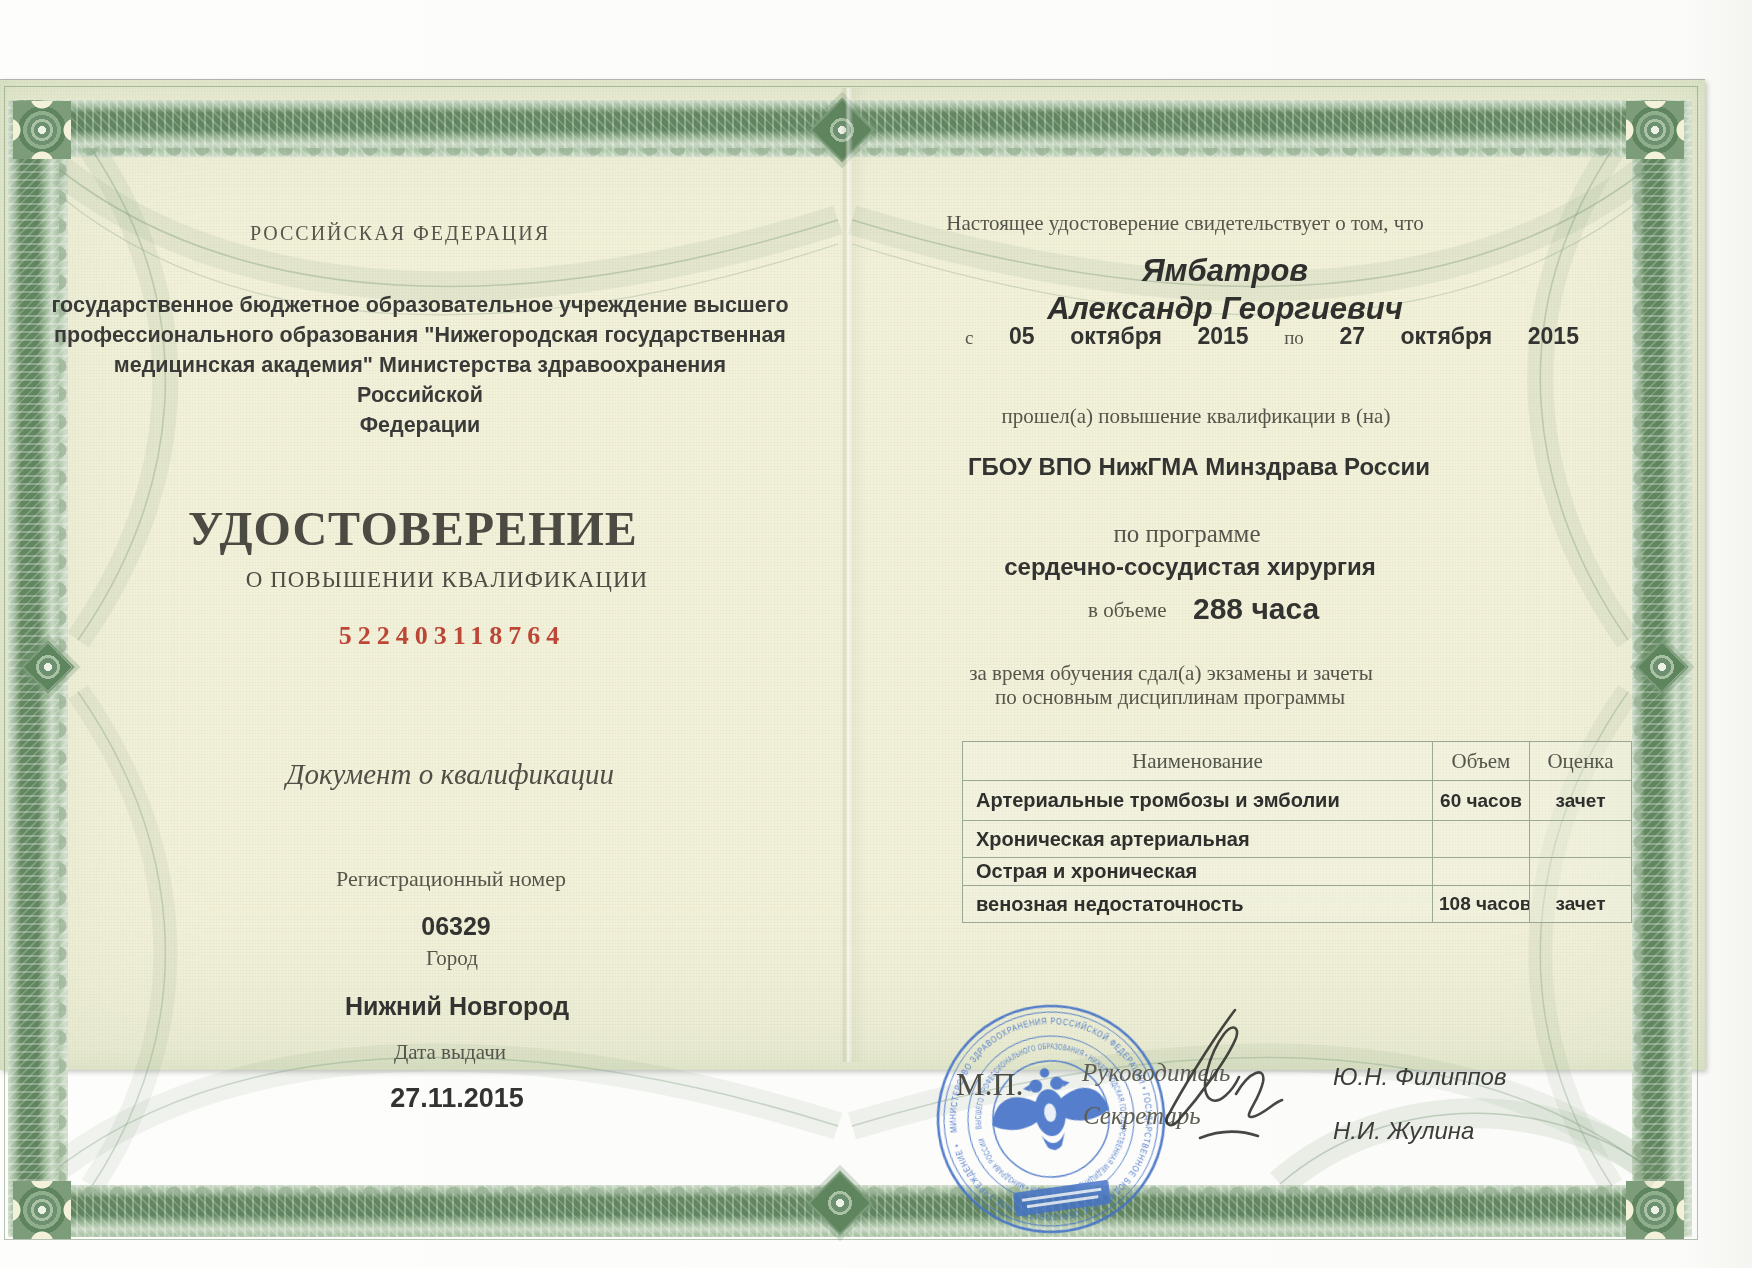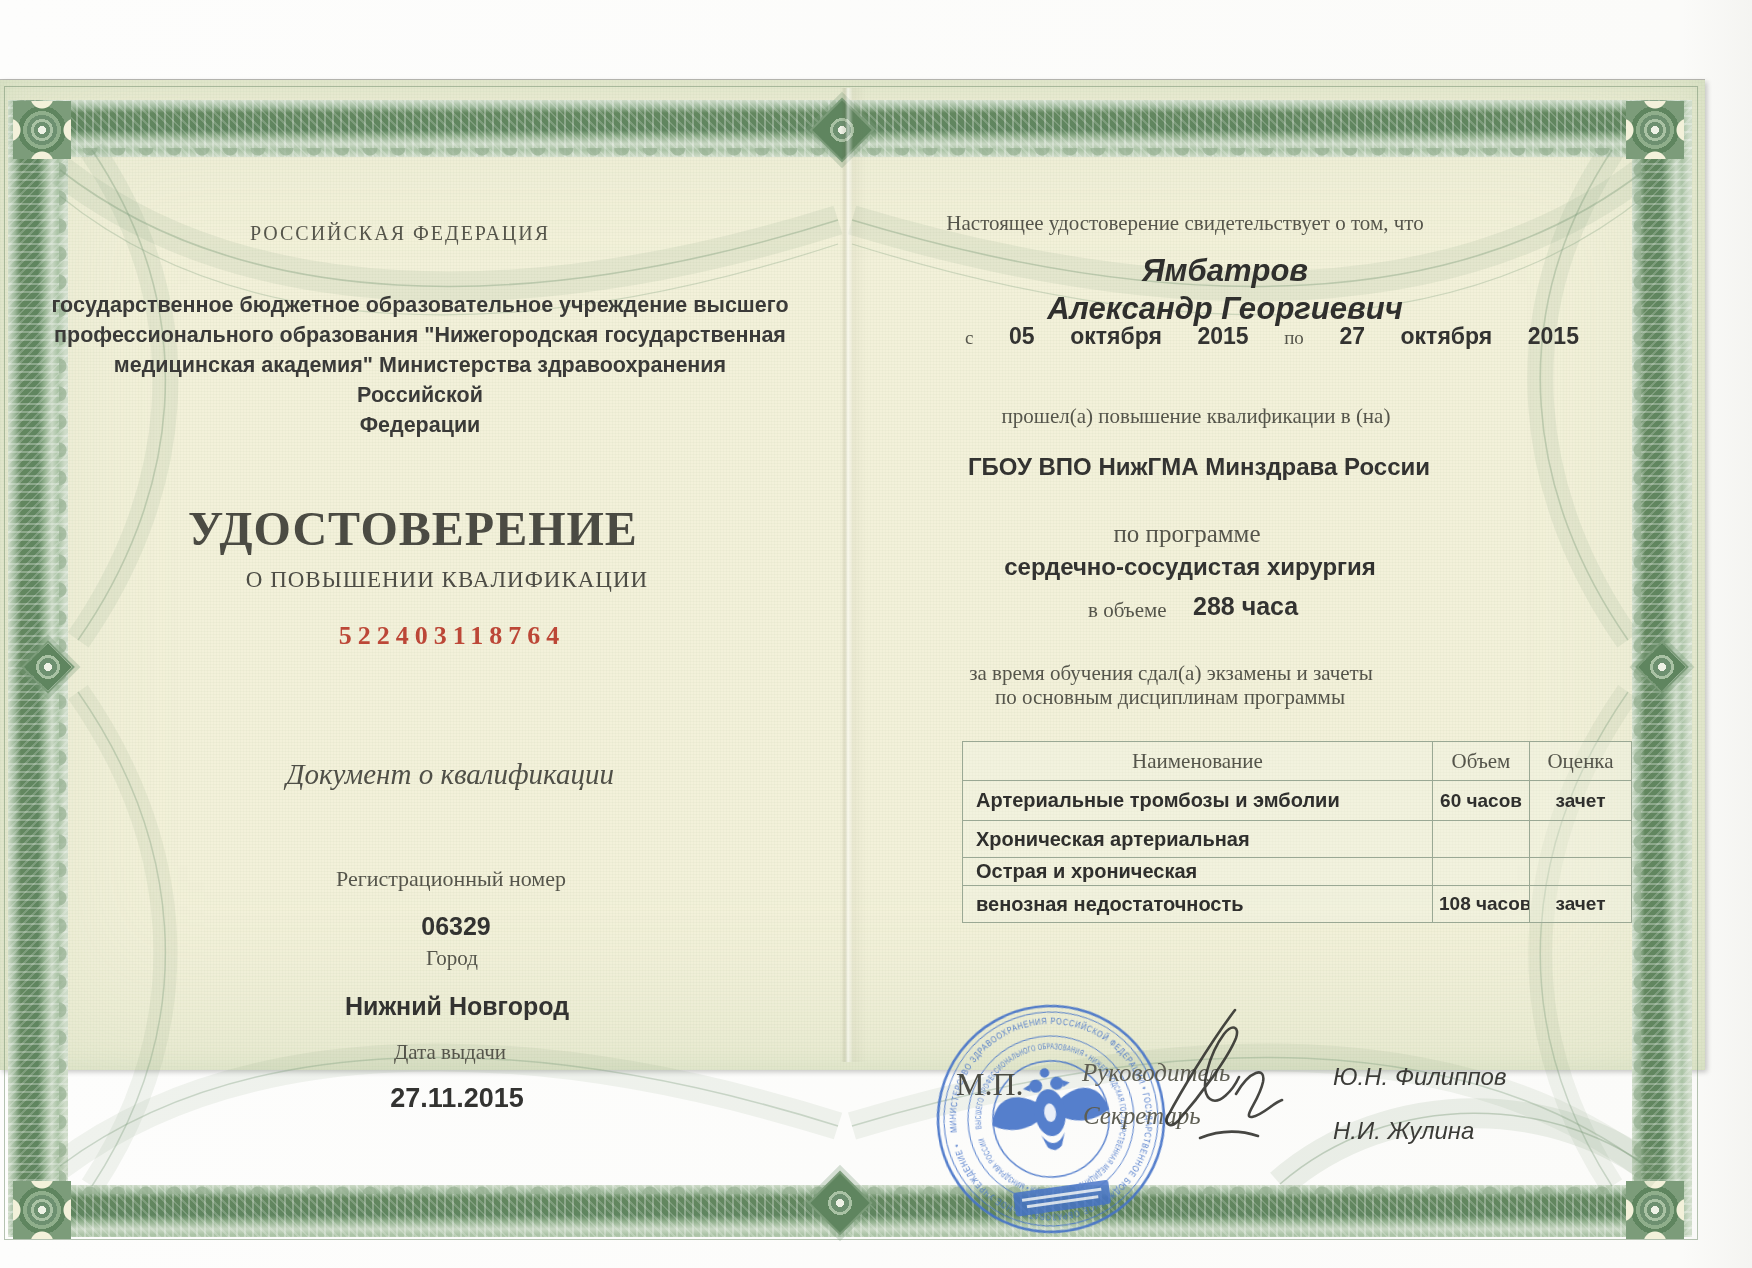--- a/index.html
+++ b/index.html
@@ -168,21 +168,21 @@
 
       <div class="abs ser ctr" style="left:846px;top:324px;width:650px;font-size:21px;padding-left:25px;">прошел(а) повышение квалификации в (на)</div>
 
       <div class="abs sans b ctr" style="left:874px;top:373px;width:650px;font-size:24px;">ГБОУ ВПО НижГМА Минздрава России</div>
 
       <div class="abs ser ctr" style="left:862px;top:416px;width:650px;font-size:25px;margin-top:24px;">по программе</div>
 
       <div class="abs sans b ctr" style="left:865px;top:473px;width:650px;font-size:24px;">сердечно-сосудистая хирургия</div>
 
       <div class="abs ser" style="left:1088px;top:518px;font-size:21px;">в объеме</div>
-      <div class="abs sans b" style="left:1193px;top:512px;font-size:25px;">288 часа</div>
+      <div class="abs sans b" style="left:1193px;top:512px;font-size:30px;">288 часа</div>
 
       <div class="abs ser ctr" style="left:846px;top:581px;width:650px;font-size:21px;">за время обучения сдал(а) экзамены и зачеты</div>
       <div class="abs ser ctr" style="left:845px;top:605px;width:650px;font-size:21px;">по основным дисциплинам программы</div>
 
       <div class="abs" style="left:930px;top:661px;">
         <table class="disc">
           <colgroup>
               <col style="width:470px">
               <col style="width:97px">
               <col style="width:102px">

